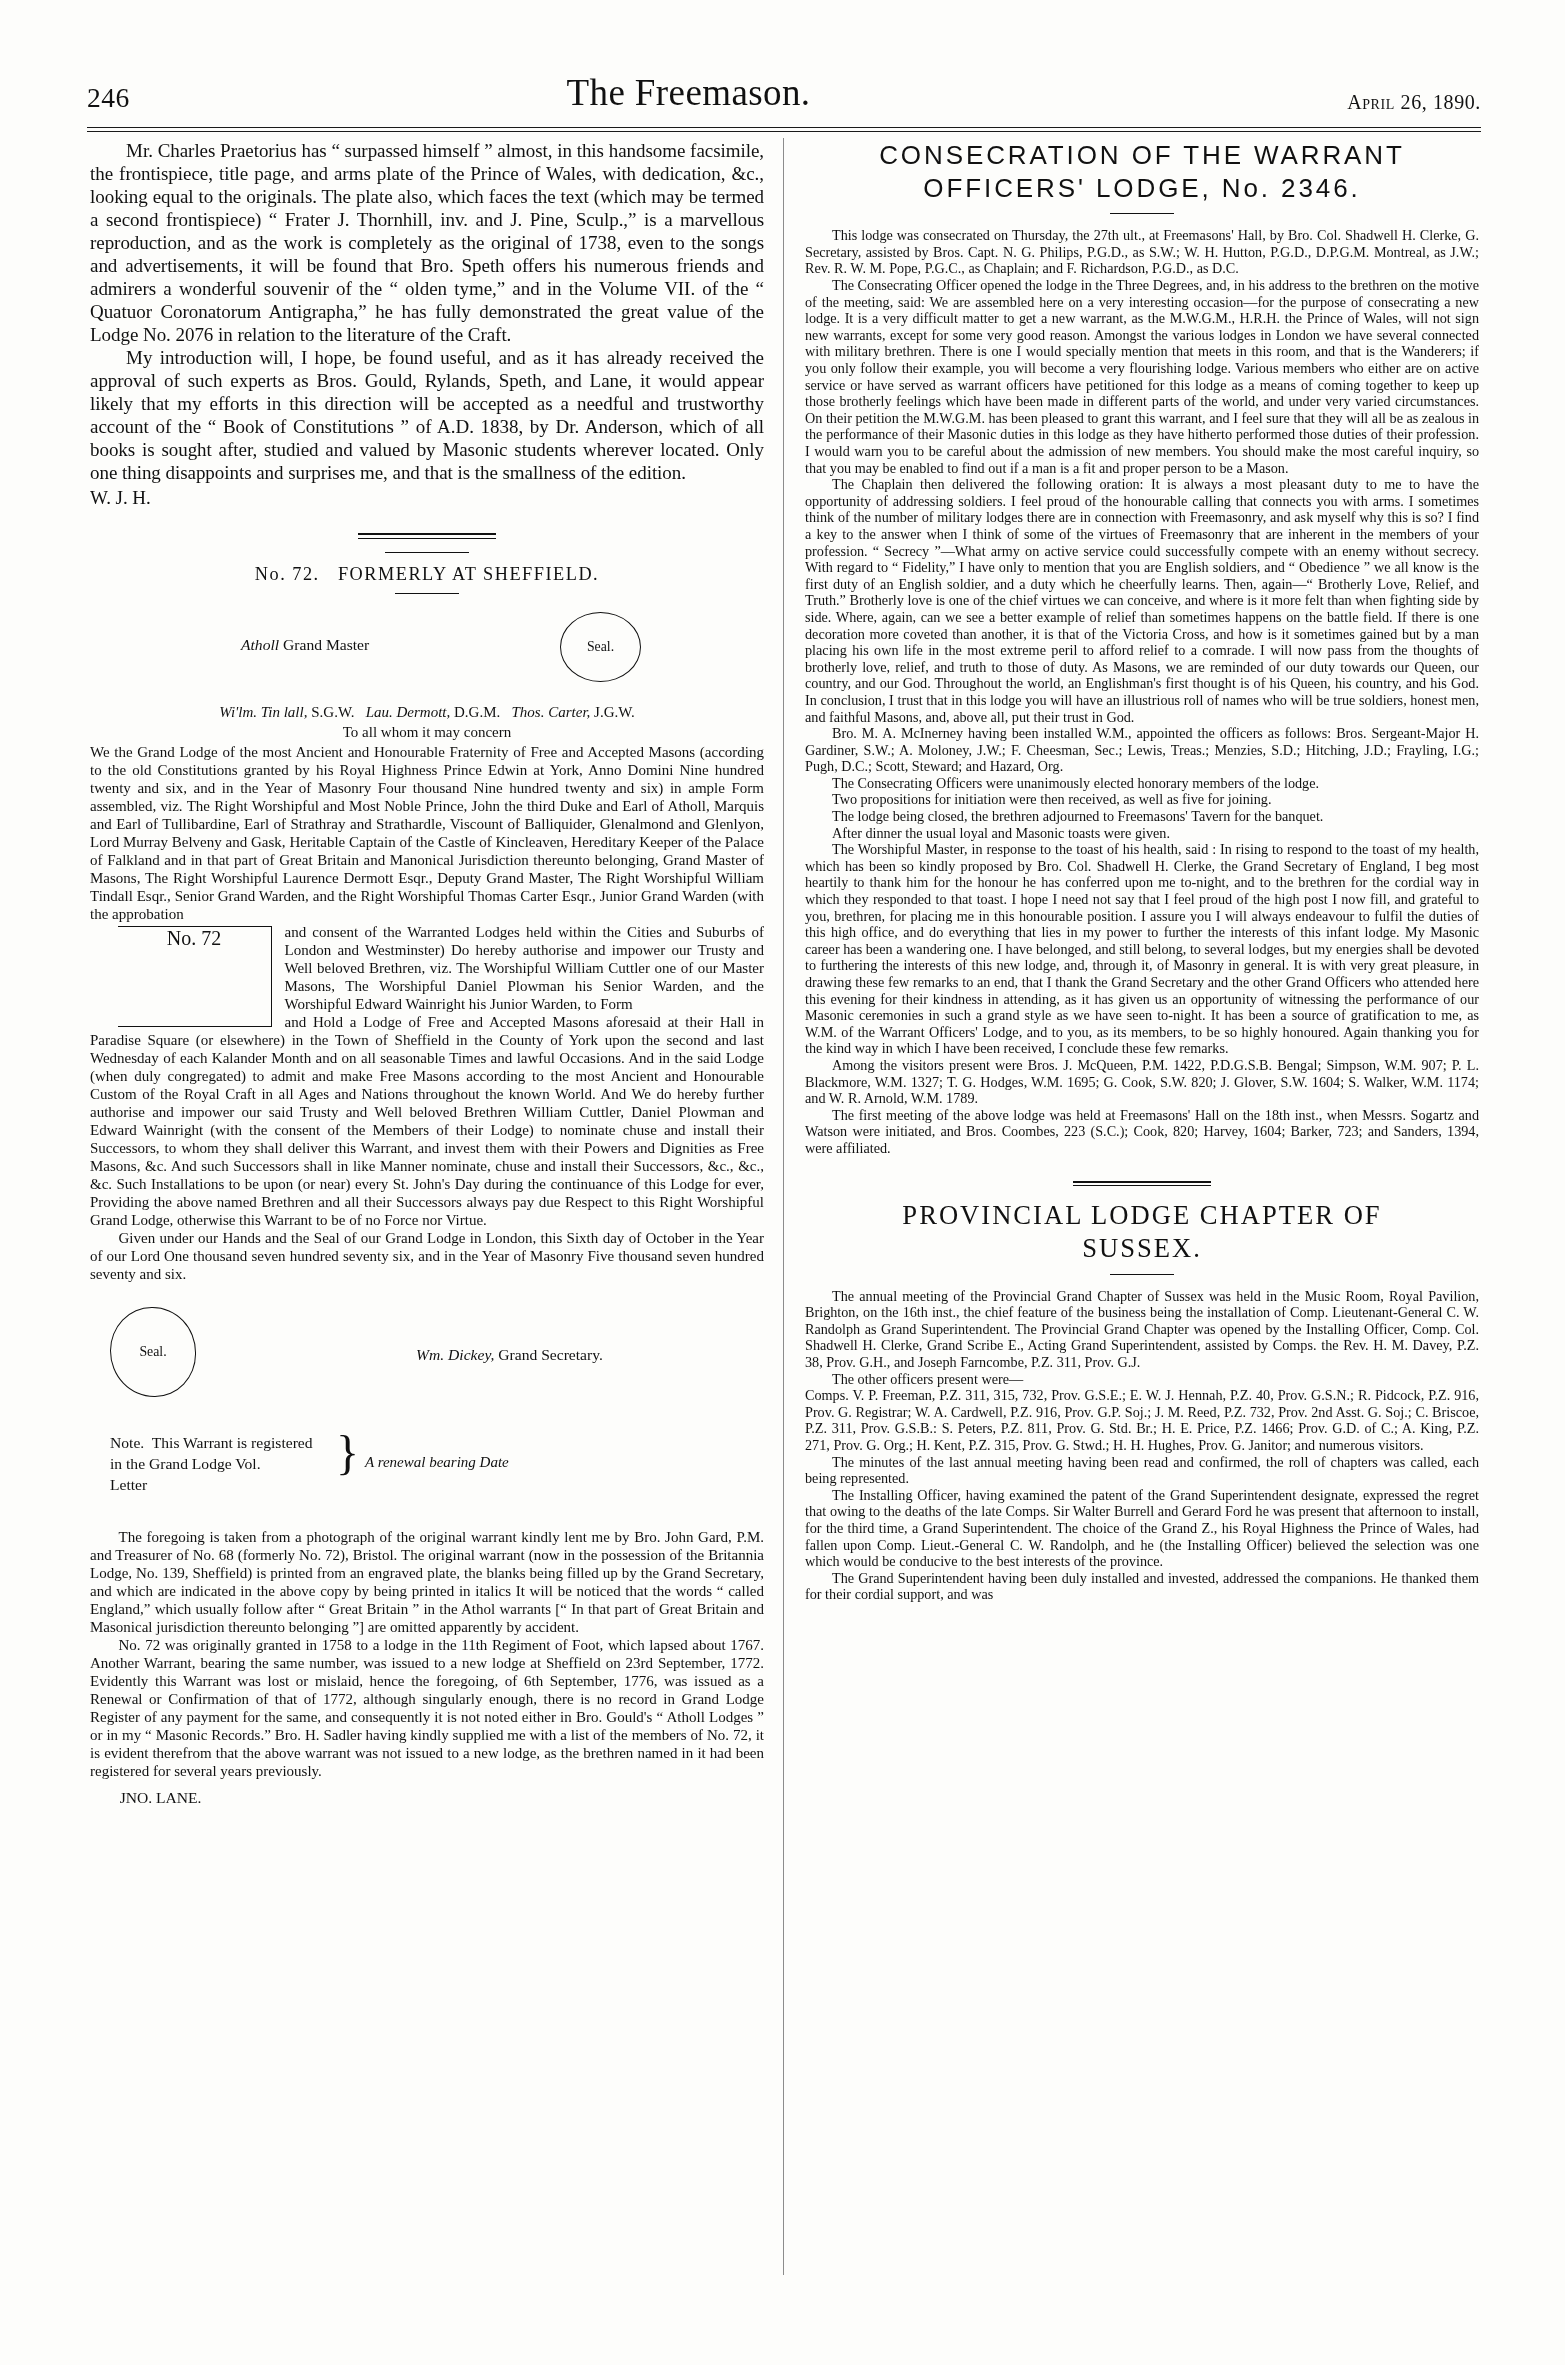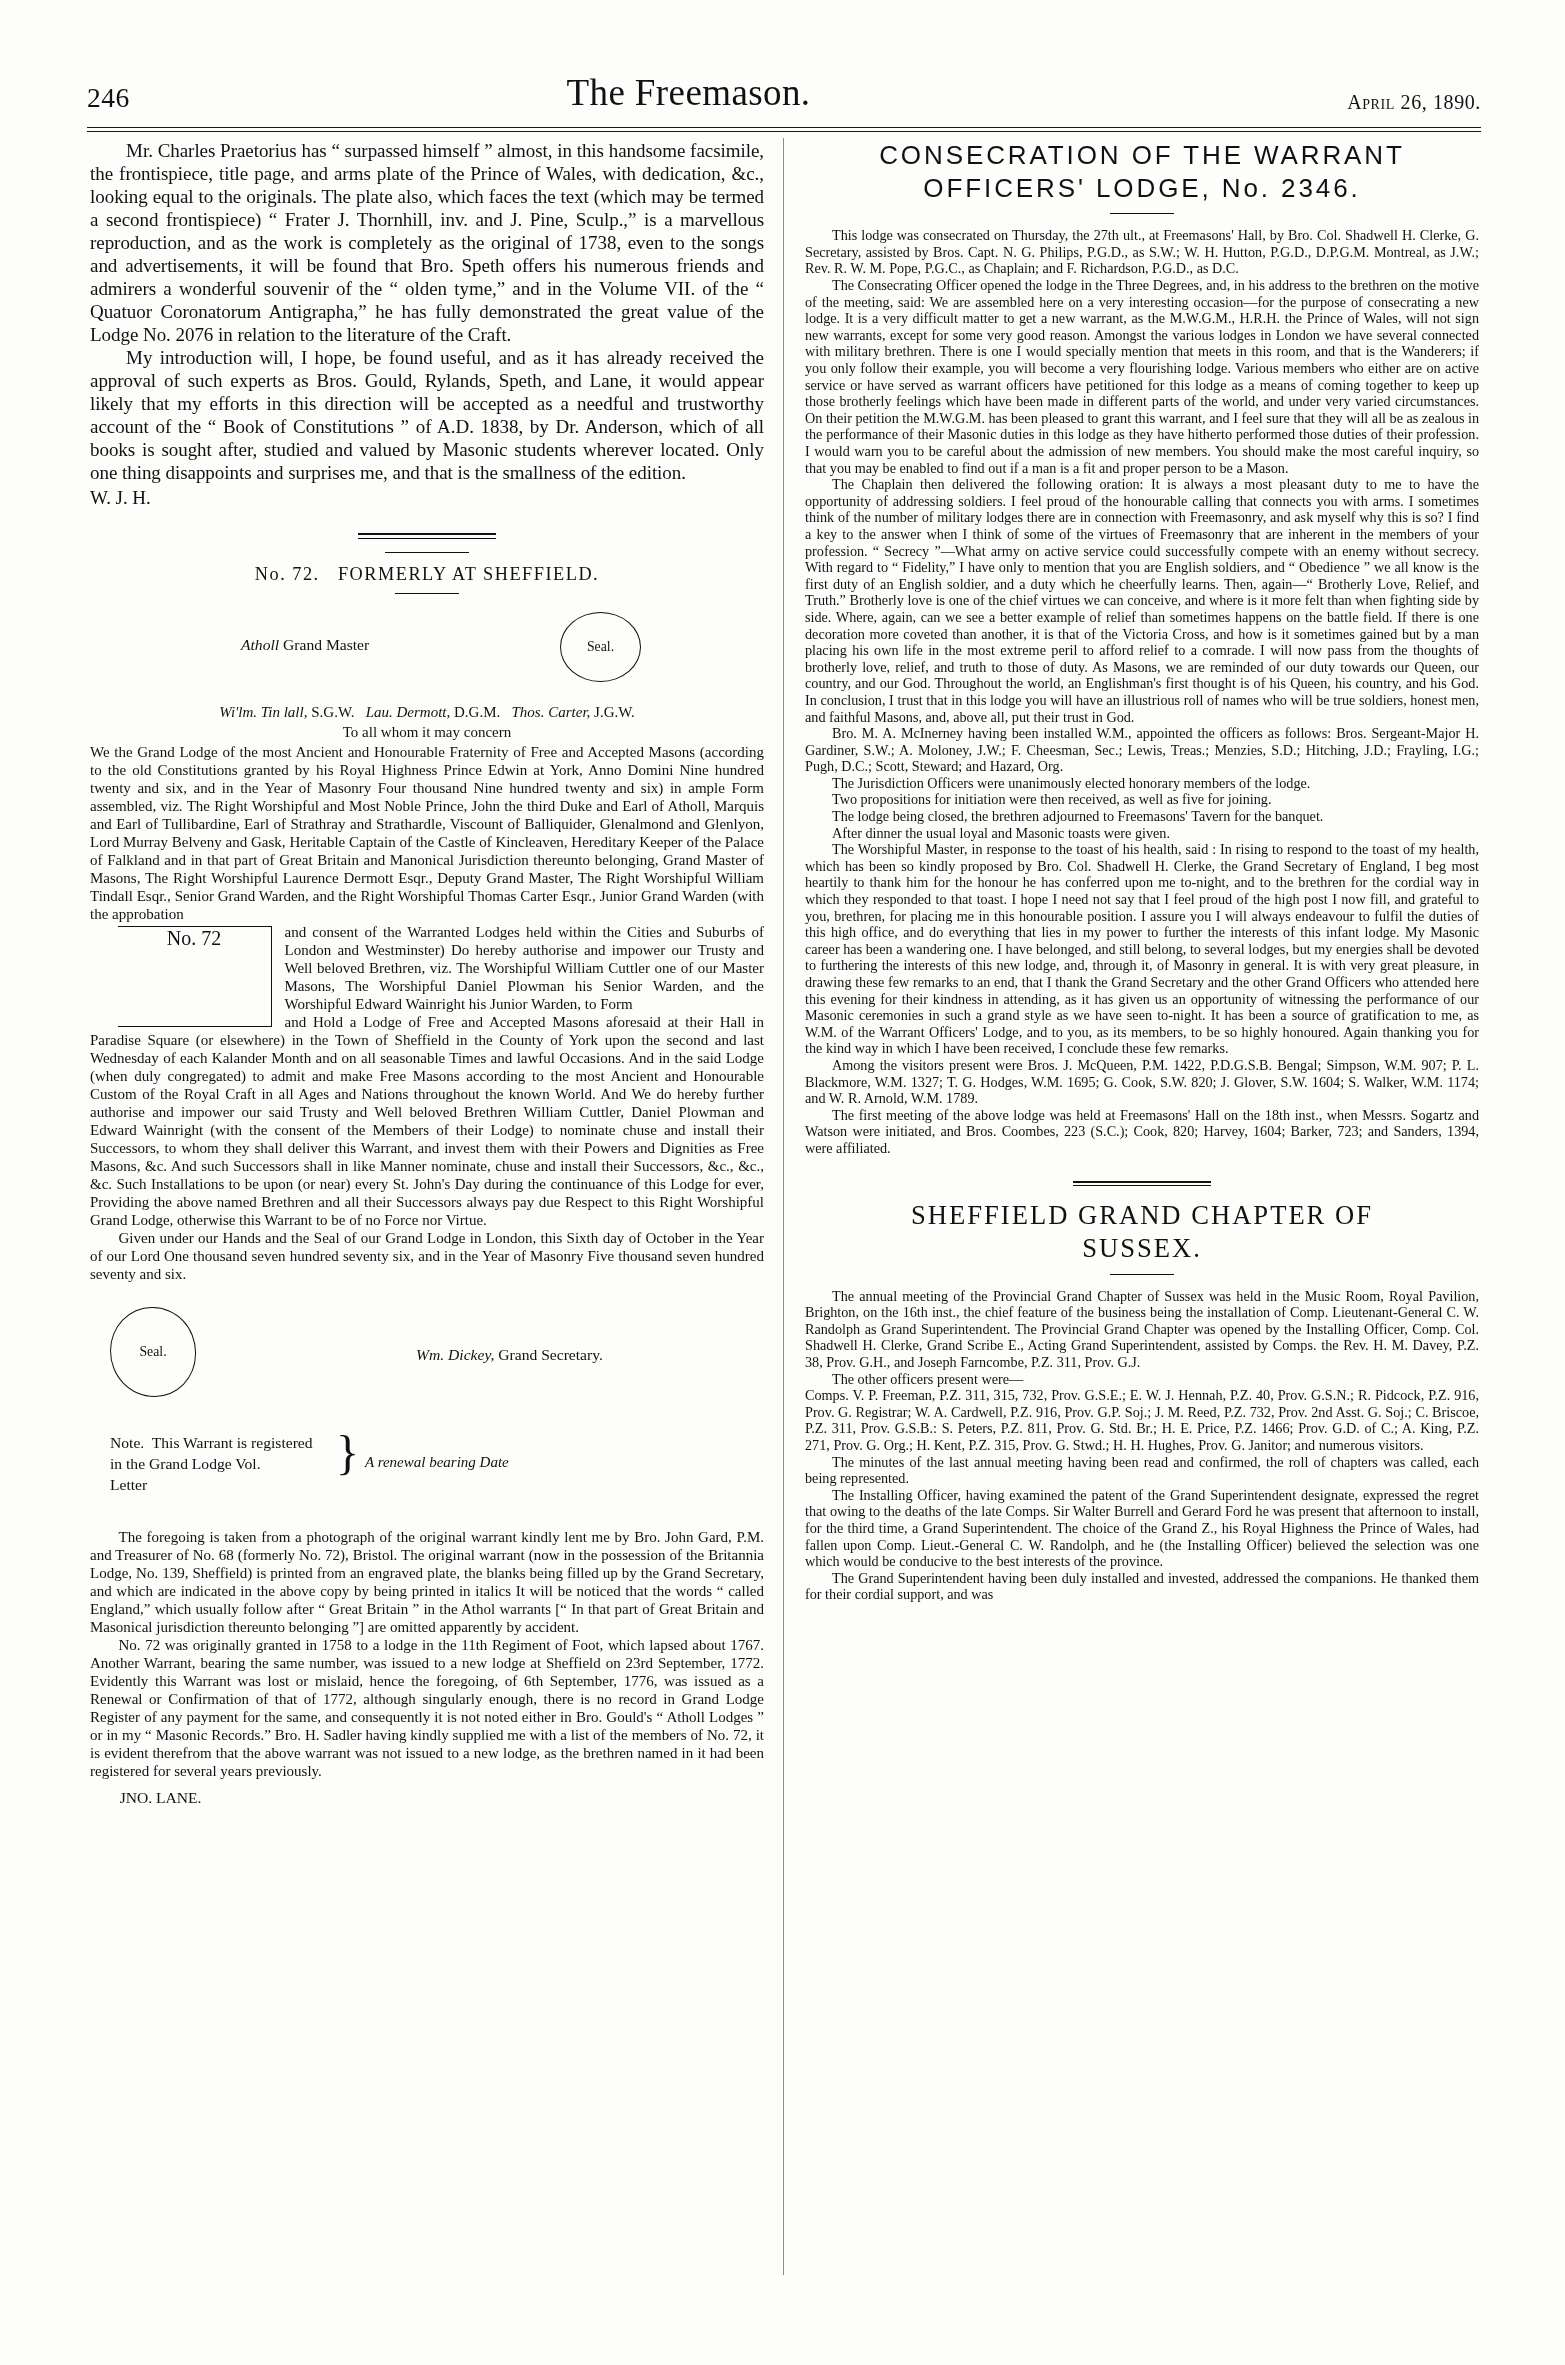--- a/index.html
+++ b/index.html
@@ -357,32 +357,32 @@
       <span>CONSECRATION OF THE WARRANT</span><br>
       <span>OFFICERS' LODGE, No. 2346.</span>
     </h2>
     <div class="sect-rule tiny"></div>
 
     <div class="small">
       <p>This lodge was consecrated on Thursday, the 27th ult., at Freemasons' Hall, by Bro. Col. Shadwell H. Clerke, G. Secretary, assisted by Bros. Capt. N. G. Philips, P.G.D., as S.W.; W. H. Hutton, P.G.D., D.P.G.M. Montreal, as J.W.; Rev. R. W. M. Pope, P.G.C., as Chaplain; and F. Richardson, P.G.D., as D.C.</p>
       <p>The Consecrating Officer opened the lodge in the Three Degrees, and, in his address to the brethren on the motive of the meeting, said: We are assembled here on a very interesting occasion—for the purpose of consecrating a new lodge. It is a very difficult matter to get a new warrant, as the M.W.G.M., H.R.H. the Prince of Wales, will not sign new warrants, except for some very good reason. Amongst the various lodges in London we have several connected with military brethren. There is one I would specially mention that meets in this room, and that is the Wanderers; if you only follow their example, you will become a very flourishing lodge. Various members who either are on active service or have served as warrant officers have petitioned for this lodge as a means of coming together to keep up those brotherly feelings which have been made in different parts of the world, and under very varied circumstances. On their petition the M.W.G.M. has been pleased to grant this warrant, and I feel sure that they will all be as zealous in the performance of their Masonic duties in this lodge as they have hitherto performed those duties of their profession. I would warn you to be careful about the admission of new members. You should make the most careful inquiry, so that you may be enabled to find out if a man is a fit and proper person to be a Mason.</p>
       <p>The Chaplain then delivered the following oration: It is always a most pleasant duty to me to have the opportunity of addressing soldiers. I feel proud of the honourable calling that connects you with arms. I sometimes think of the number of military lodges there are in connection with Freemasonry, and ask myself why this is so?  I find a key to the answer when I think of some of the virtues of Freemasonry that are inherent in the members of your profession. “ Secrecy ”—What army on active service could successfully compete with an enemy without secrecy. With regard to “ Fidelity,” I have only to mention that you are English soldiers, and “ Obedience ” we all know is the first duty of an English soldier, and a duty which he cheerfully learns. Then, again—“ Brotherly Love, Relief, and Truth.” Brotherly love is one of the chief virtues we can conceive, and where is it more felt than when fighting side by side. Where, again, can we see a better example of relief than sometimes happens on the battle field. If there is one decoration more coveted than another, it is that of the Victoria Cross, and how is it sometimes gained but by a man placing his own life in the most extreme peril to afford relief to a comrade. I will now pass from the thoughts of brotherly love, relief, and truth to those of duty. As Masons, we are reminded of our duty towards our Queen, our country, and our God. Throughout the world, an Englishman's first thought is of his Queen, his country, and his God. In conclusion, I trust that in this lodge you will have an illustrious roll of names who will be true soldiers, honest men, and faithful Masons, and, above all, put their trust in God.</p>
       <p>Bro. M. A. McInerney having been installed W.M., appointed the officers as follows: Bros. Sergeant-Major H. Gardiner, S.W.; A. Moloney, J.W.; F. Cheesman, Sec.; Lewis, Treas.; Menzies, S.D.; Hitching, J.D.; Frayling, I.G.; Pugh, D.C.; Scott, Steward; and Hazard, Org.</p>
-      <p>The Jurisdiction Officers were unanimously elected honorary members of the lodge.</p>
+      <p>The Consecrating Officers were unanimously elected honorary members of the lodge.</p>
       <p>Two propositions for initiation were then received, as well as five for joining.</p>
       <p>The lodge being closed, the brethren adjourned to Freemasons' Tavern for the banquet.</p>
       <p>After dinner the usual loyal and Masonic toasts were given.</p>
       <p>The Worshipful Master, in response to the toast of his health, said : In rising to respond to the toast of my health, which has been so kindly proposed by Bro. Col. Shadwell H. Clerke, the Grand Secretary of England, I beg most heartily to thank him for the honour he has conferred upon me to-night, and to the brethren for the cordial way in which they responded to that toast. I hope I need not say that I feel proud of the high post I now fill, and grateful to you, brethren, for placing me in this honourable position. I assure you I will always endeavour to fulfil the duties of this high office, and do everything that lies in my power to further the interests of this infant lodge. My Masonic career has been a wandering one. I have belonged, and still belong, to several lodges, but my energies shall be devoted to furthering the interests of this new lodge, and, through it, of Masonry in general. It is with very great pleasure, in drawing these few remarks to an end, that I thank the Grand Secretary and the other Grand Officers who attended here this evening for their kindness in attending, as it has given us an opportunity of witnessing the performance of our Masonic ceremonies in such a grand style as we have seen to-night. It has been a source of gratification to me, as W.M. of the Warrant Officers' Lodge, and to you, as its members, to be so highly honoured. Again thanking you for the kind way in which I have been received, I conclude these few remarks.</p>
       <p>Among the visitors present were Bros. J. McQueen, P.M. 1422, P.D.G.S.B. Bengal; Simpson, W.M. 907; P. L. Blackmore, W.M. 1327; T. G. Hodges, W.M. 1695; G. Cook, S.W. 820; J. Glover, S.W. 1604; S. Walker, W.M. 1174; and W. R. Arnold, W.M. 1789.</p>
       <p>The first meeting of the above lodge was held at Freemasons' Hall on the 18th inst., when Messrs. Sogartz and Watson were initiated, and Bros. Coombes, 223 (S.C.); Cook, 820; Harvey, 1604; Barker, 723; and Sanders, 1394, were affiliated.</p>
     </div>
 
     <div class="sect-rule"></div>
     <h2 class="sect-title serif">
-      <span>SHEFFIELD GRAND CHAPTER OF</span><br>
+      <span>PROVINCIAL LODGE CHAPTER OF</span><br>
       <span>SUSSEX.</span>
     </h2>
     <div class="sect-rule tiny"></div>
 
     <div class="small">
       <p>The annual meeting of the Provincial Grand Chapter of Sussex was held in the Music Room, Royal Pavilion, Brighton, on the 16th inst., the chief feature of the business being the installation of Comp. Lieutenant-General C. W. Randolph as Grand Superintendent. The Provincial Grand Chapter was opened by the Installing Officer, Comp. Col. Shadwell H. Clerke, Grand Scribe E., Acting Grand Superintendent, assisted by Comps. the Rev. H. M. Davey, P.Z. 38, Prov. G.H., and Joseph Farncombe, P.Z. 311, Prov. G.J.</p>
       <p>The other officers present were—</p>
       <p style="text-indent:0">Comps. V. P. Freeman, P.Z. 311, 315, 732, Prov. G.S.E.; E. W. J. Hennah, P.Z. 40, Prov. G.S.N.; R. Pidcock, P.Z. 916, Prov. G. Registrar; W. A. Cardwell, P.Z. 916, Prov. G.P. Soj.; J. M. Reed, P.Z. 732, Prov. 2nd Asst. G. Soj.; C. Briscoe, P.Z. 311, Prov. G.S.B.: S. Peters, P.Z. 811, Prov. G. Std. Br.; H. E. Price, P.Z. 1466; Prov. G.D. of C.; A. King, P.Z. 271, Prov. G. Org.; H. Kent, P.Z. 315, Prov. G. Stwd.; H. H. Hughes, Prov. G. Janitor; and numerous visitors.</p>
       <p>The minutes of the last annual meeting having been read and confirmed, the roll of chapters was called, each being represented.</p>
       <p>The Installing Officer, having examined the patent of the Grand Superintendent designate, expressed the regret that owing to the deaths of the late Comps. Sir Walter Burrell and Gerard Ford he was present that afternoon to install, for the third time, a Grand Superintendent. The choice of the Grand Z., his Royal Highness the Prince of Wales, had fallen upon Comp. Lieut.-General C. W. Randolph, and he (the Installing Officer) believed the selection was one which would be conducive to the best interests of the province.</p>

